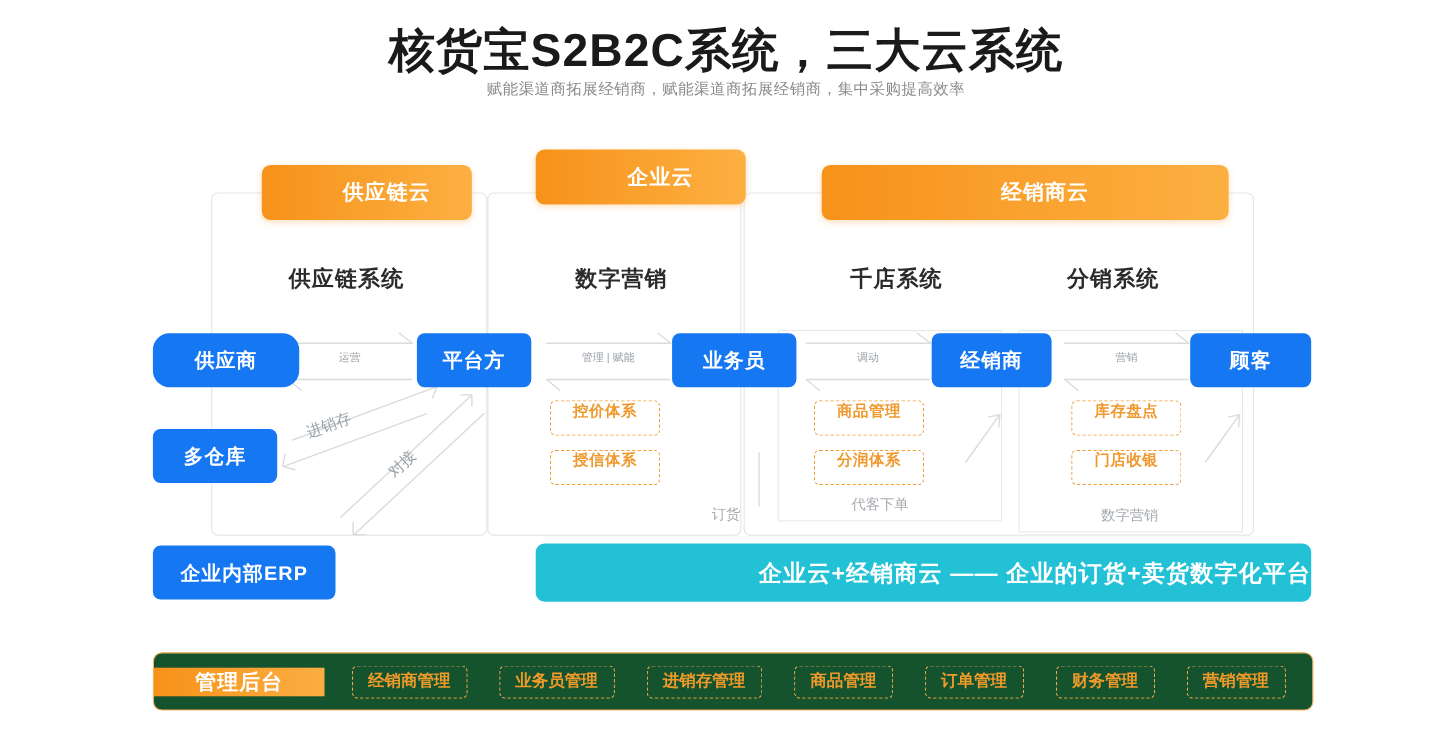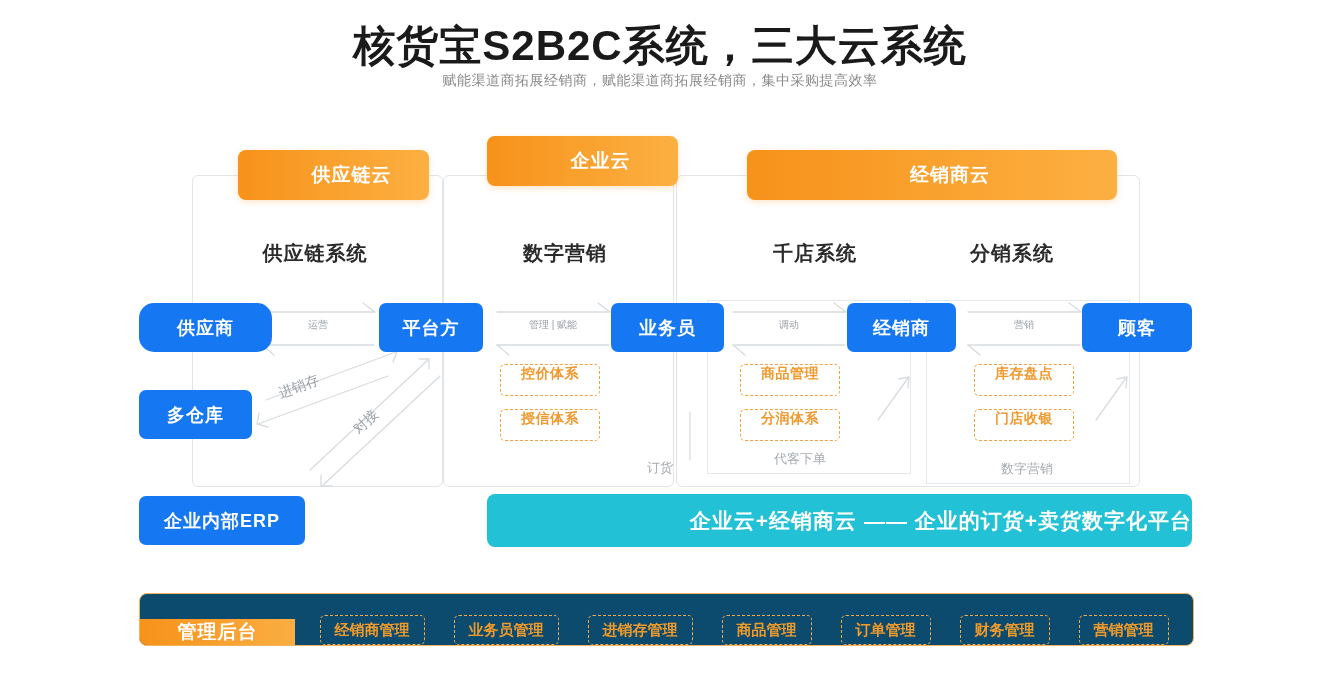--- a/index.html
+++ b/index.html
@@ -70,21 +70,21 @@
   
   .teal{
     border-radius:8px;background:#22C1D6;
     display:flex;align-items:center;justify-content:flex-end;
     color:#fff;font-size:21px;font-weight:bold;letter-spacing:1px;
   }
 
   
   .adminbar{
     border:1px solid #F4B25A;border-radius:8px;overflow:hidden;
-    background:#0c4a6e;display:flex;align-items:flex-end;font-family:Liberation Serif, serif;
+    background:#14532d;display:flex;align-items:center;font-family:Liberation Serif, serif;
   }
   .adminlabel{
     width:155px;flex:0 0 155px;
     background:linear-gradient(90deg,#F7921A 0%,#FBAE42 100%);
     display:flex;align-items:center;justify-content:center;
     color:#fff;font-size:19px;font-weight:bold;letter-spacing:1px;
   }
   .adminitems{
     flex:1;display:flex;align-items:center;justify-content:space-around;
     padding:0 10px;

